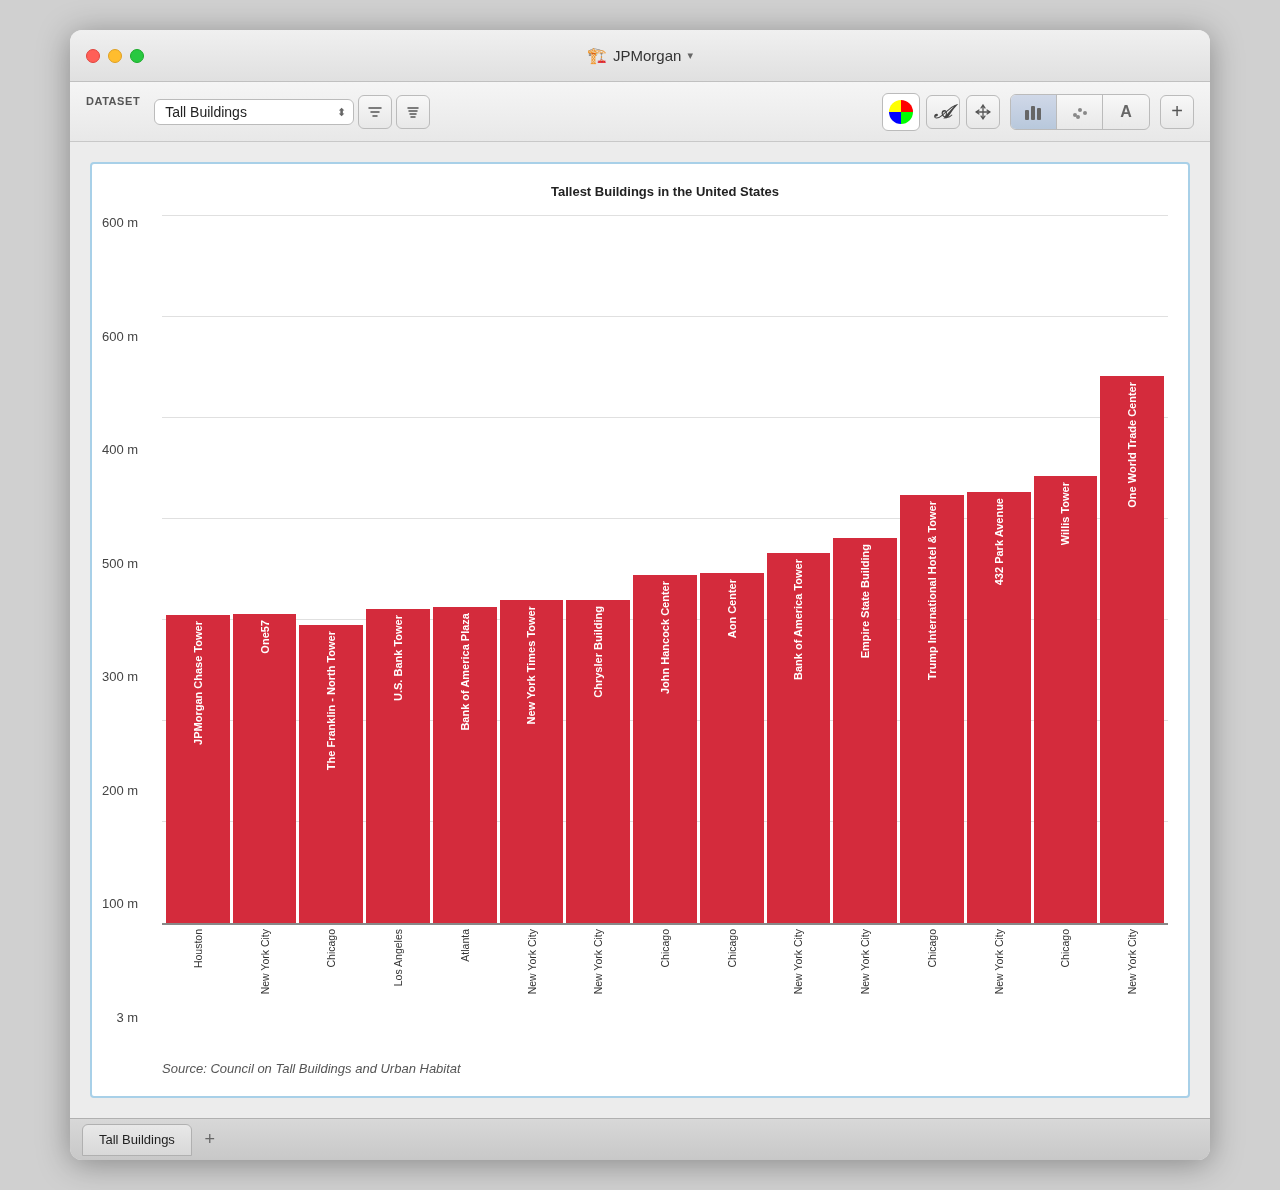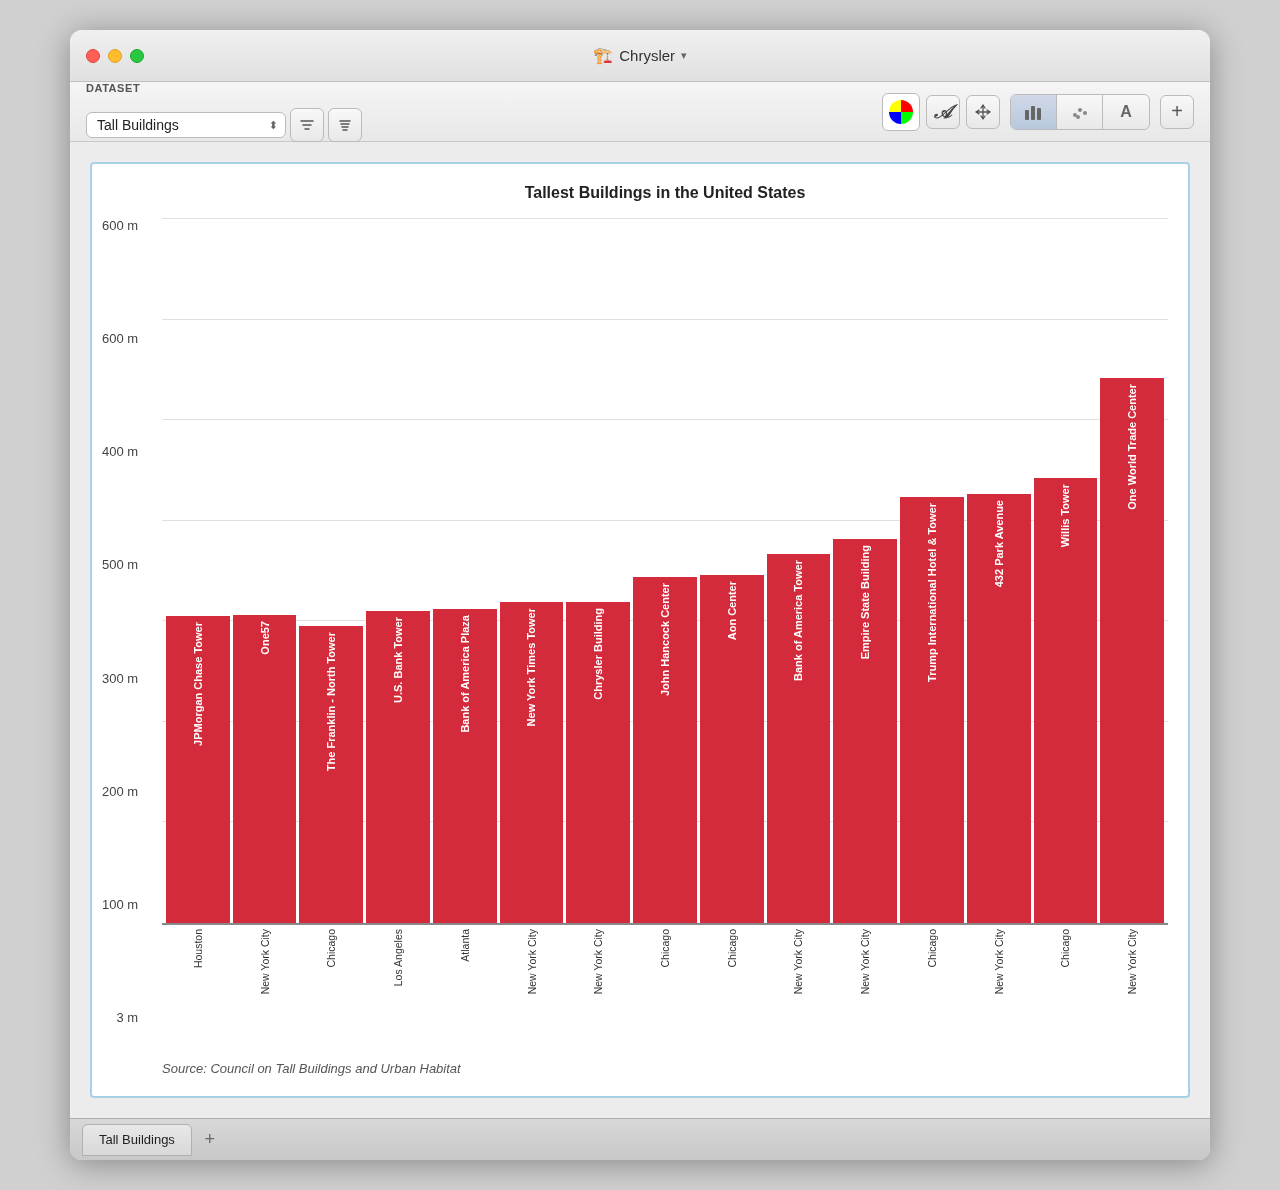--- a/index.html
+++ b/index.html
@@ -63,21 +63,21 @@
       height: 60px;
       display: flex;
       align-items: center;
       padding: 0 16px;
       gap: 10px;
       border-bottom: 1px solid #c8c8c8;
       flex-shrink: 0;
     }
     .toolbar-left {
       display: flex;
-      flex-direction: column;
+      flex-direction: row;
       justify-content: flex-end;
       gap: 14px;
     }
     .toolbar-dataset-label {
       font-size: 11px;
       font-weight: 600;
       color: #555;
       letter-spacing: 0.05em;
       text-transform: uppercase;
     }
@@ -180,21 +180,21 @@
       border: 2px solid #a8d0e8;
       border-radius: 4px;
       padding: 20px 20px 20px 70px;
       display: flex;
       flex-direction: column;
       position: relative;
       overflow: hidden;
     }
     .chart-title {
       text-align: center;
-      font-size: 16px;
+      font-size: 13px;
       font-weight: 700;
       color: #222;
       margin-bottom: 16px;
       flex-shrink: 0;
     }
     .chart-inner {
       flex: 1;
       position: relative;
       display: flex;
       flex-direction: column;
@@ -373,21 +373,21 @@
 <div class="window">
 
   <div class="title-bar">
     <div class="traffic-lights">
       <div class="tl tl-red"></div>
       <div class="tl tl-yellow"></div>
       <div class="tl tl-green"></div>
     </div>
     <div class="title-center">
       <span class="title-icon">🏗️</span>
-      <span>Chrysler</span>
+      <span>JPMorgan</span>
       <span class="title-chevron">▾</span>
     </div>
   </div>
 
   <div class="toolbar">
     <div class="toolbar-left">
       <span class="toolbar-dataset-label">DATASET</span>
       <div class="dataset-select-wrapper">
         <div class="select-wrapper">
           <select class="dataset-select">

